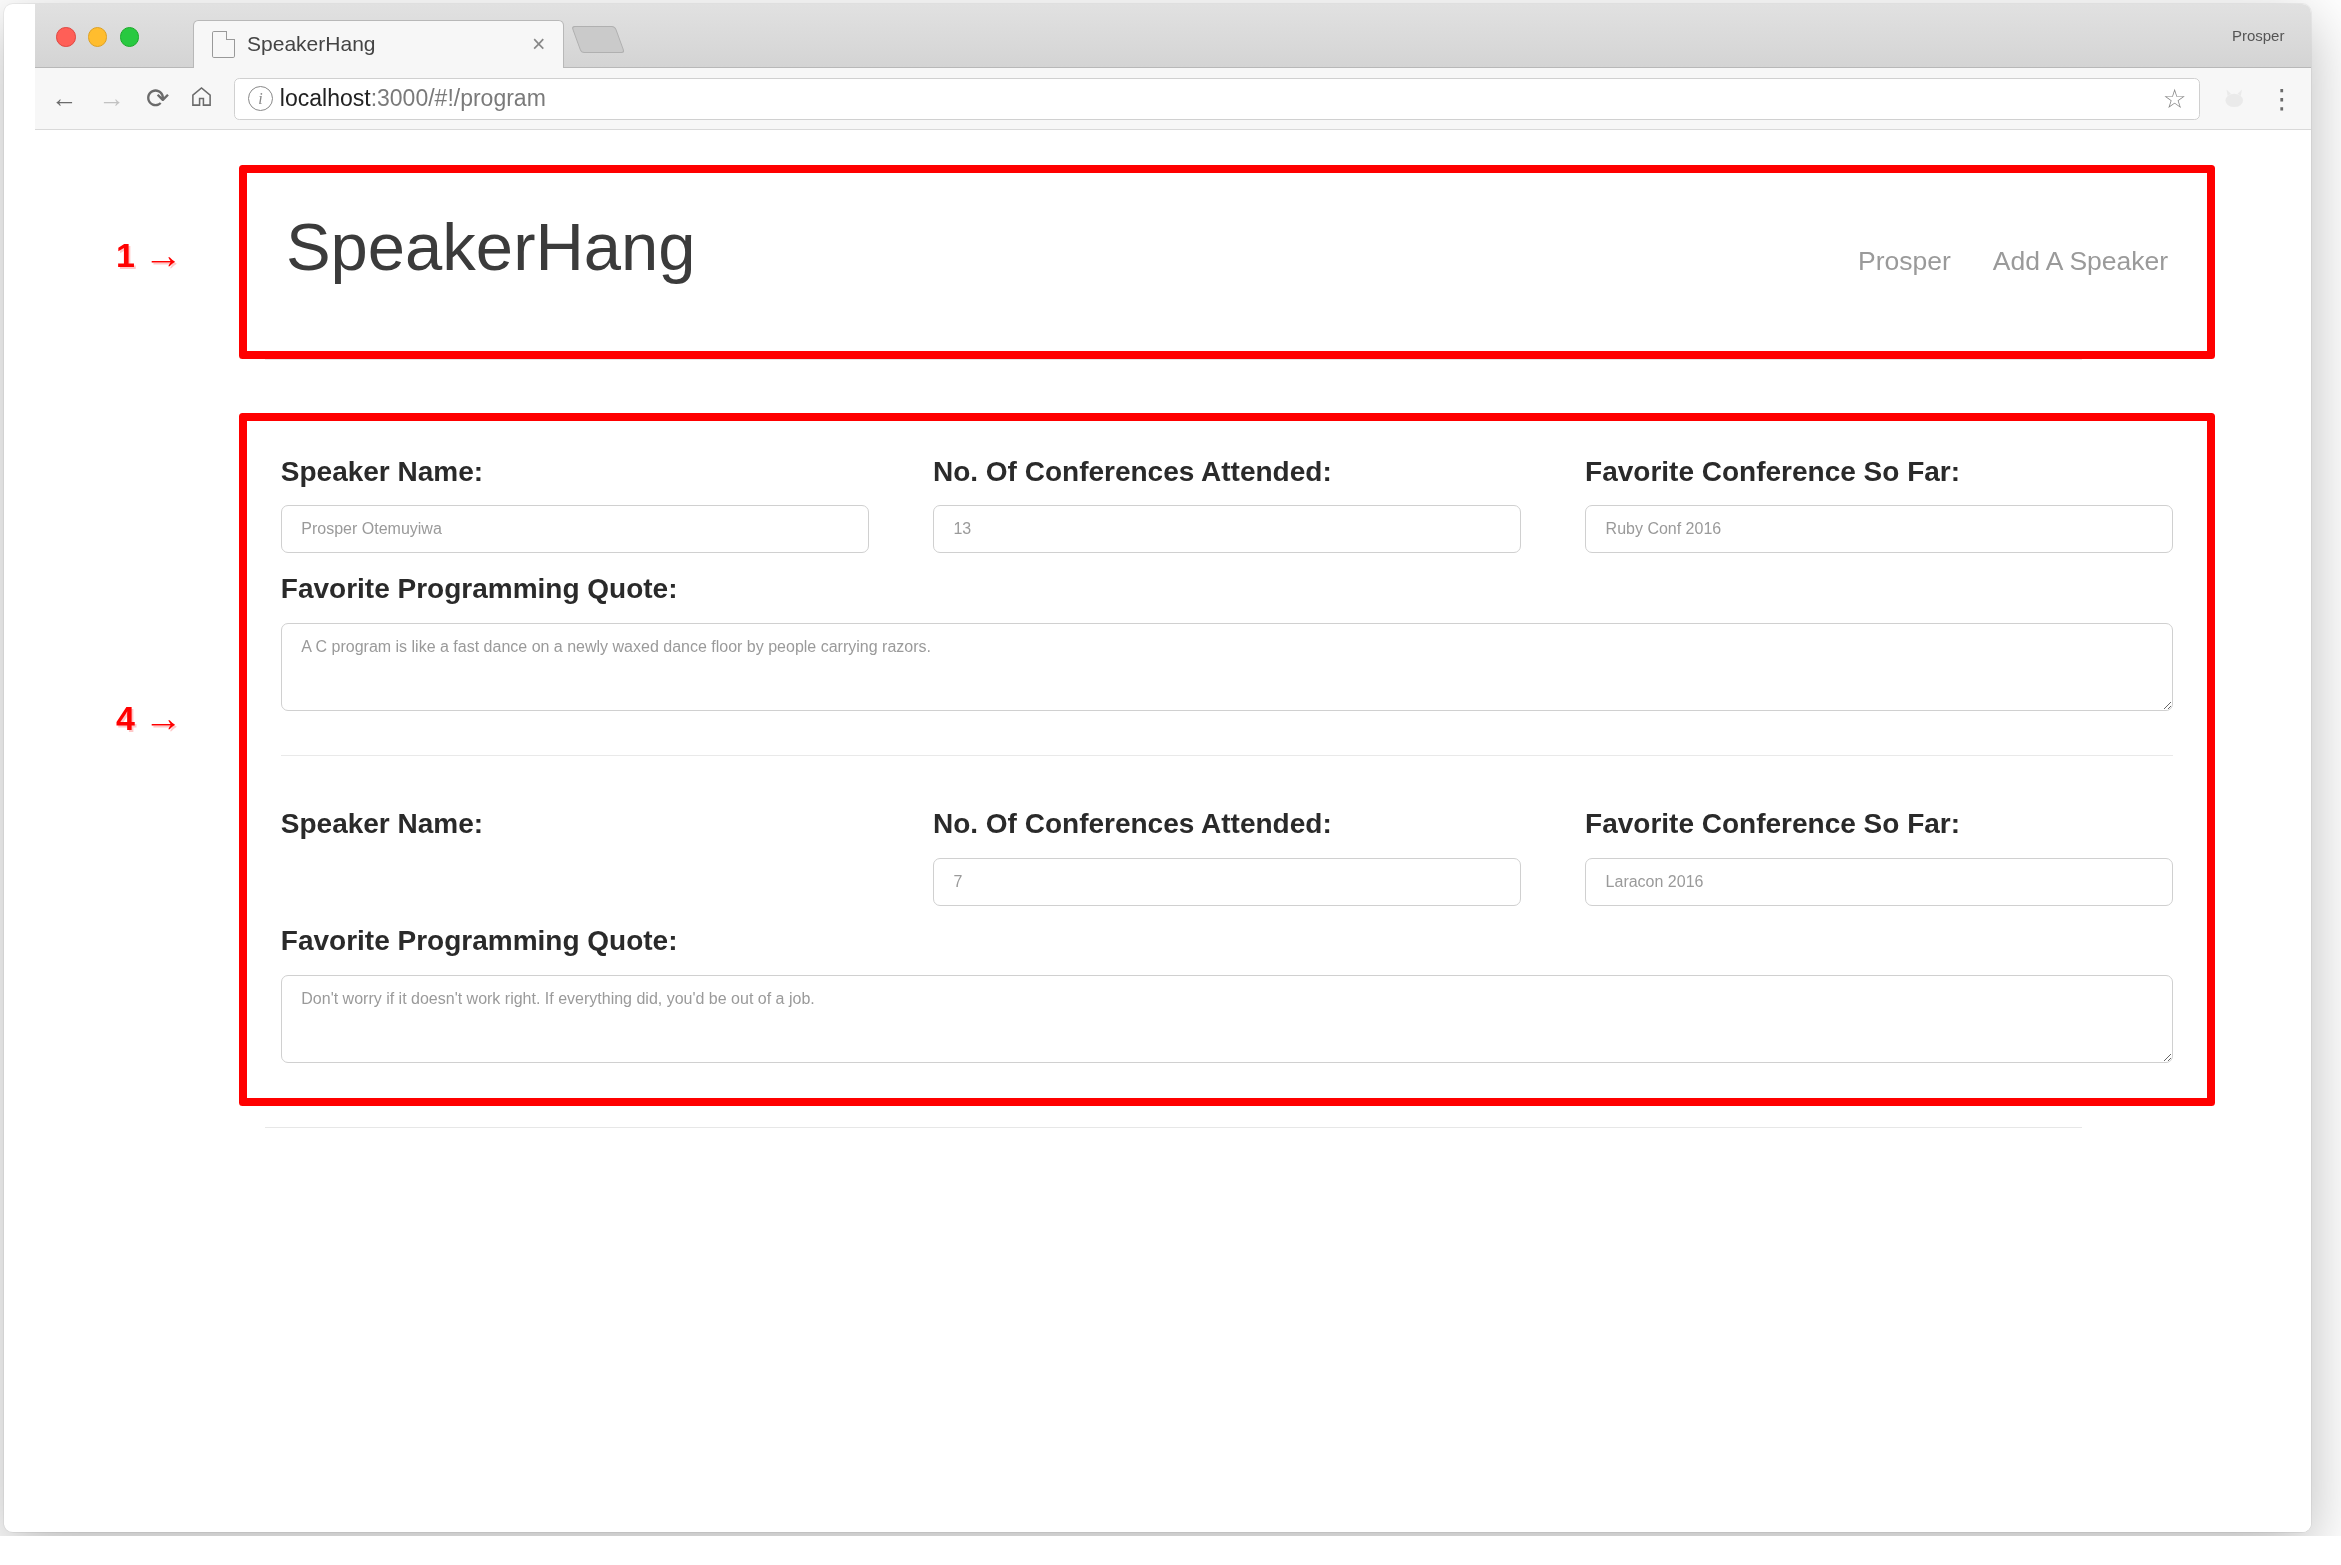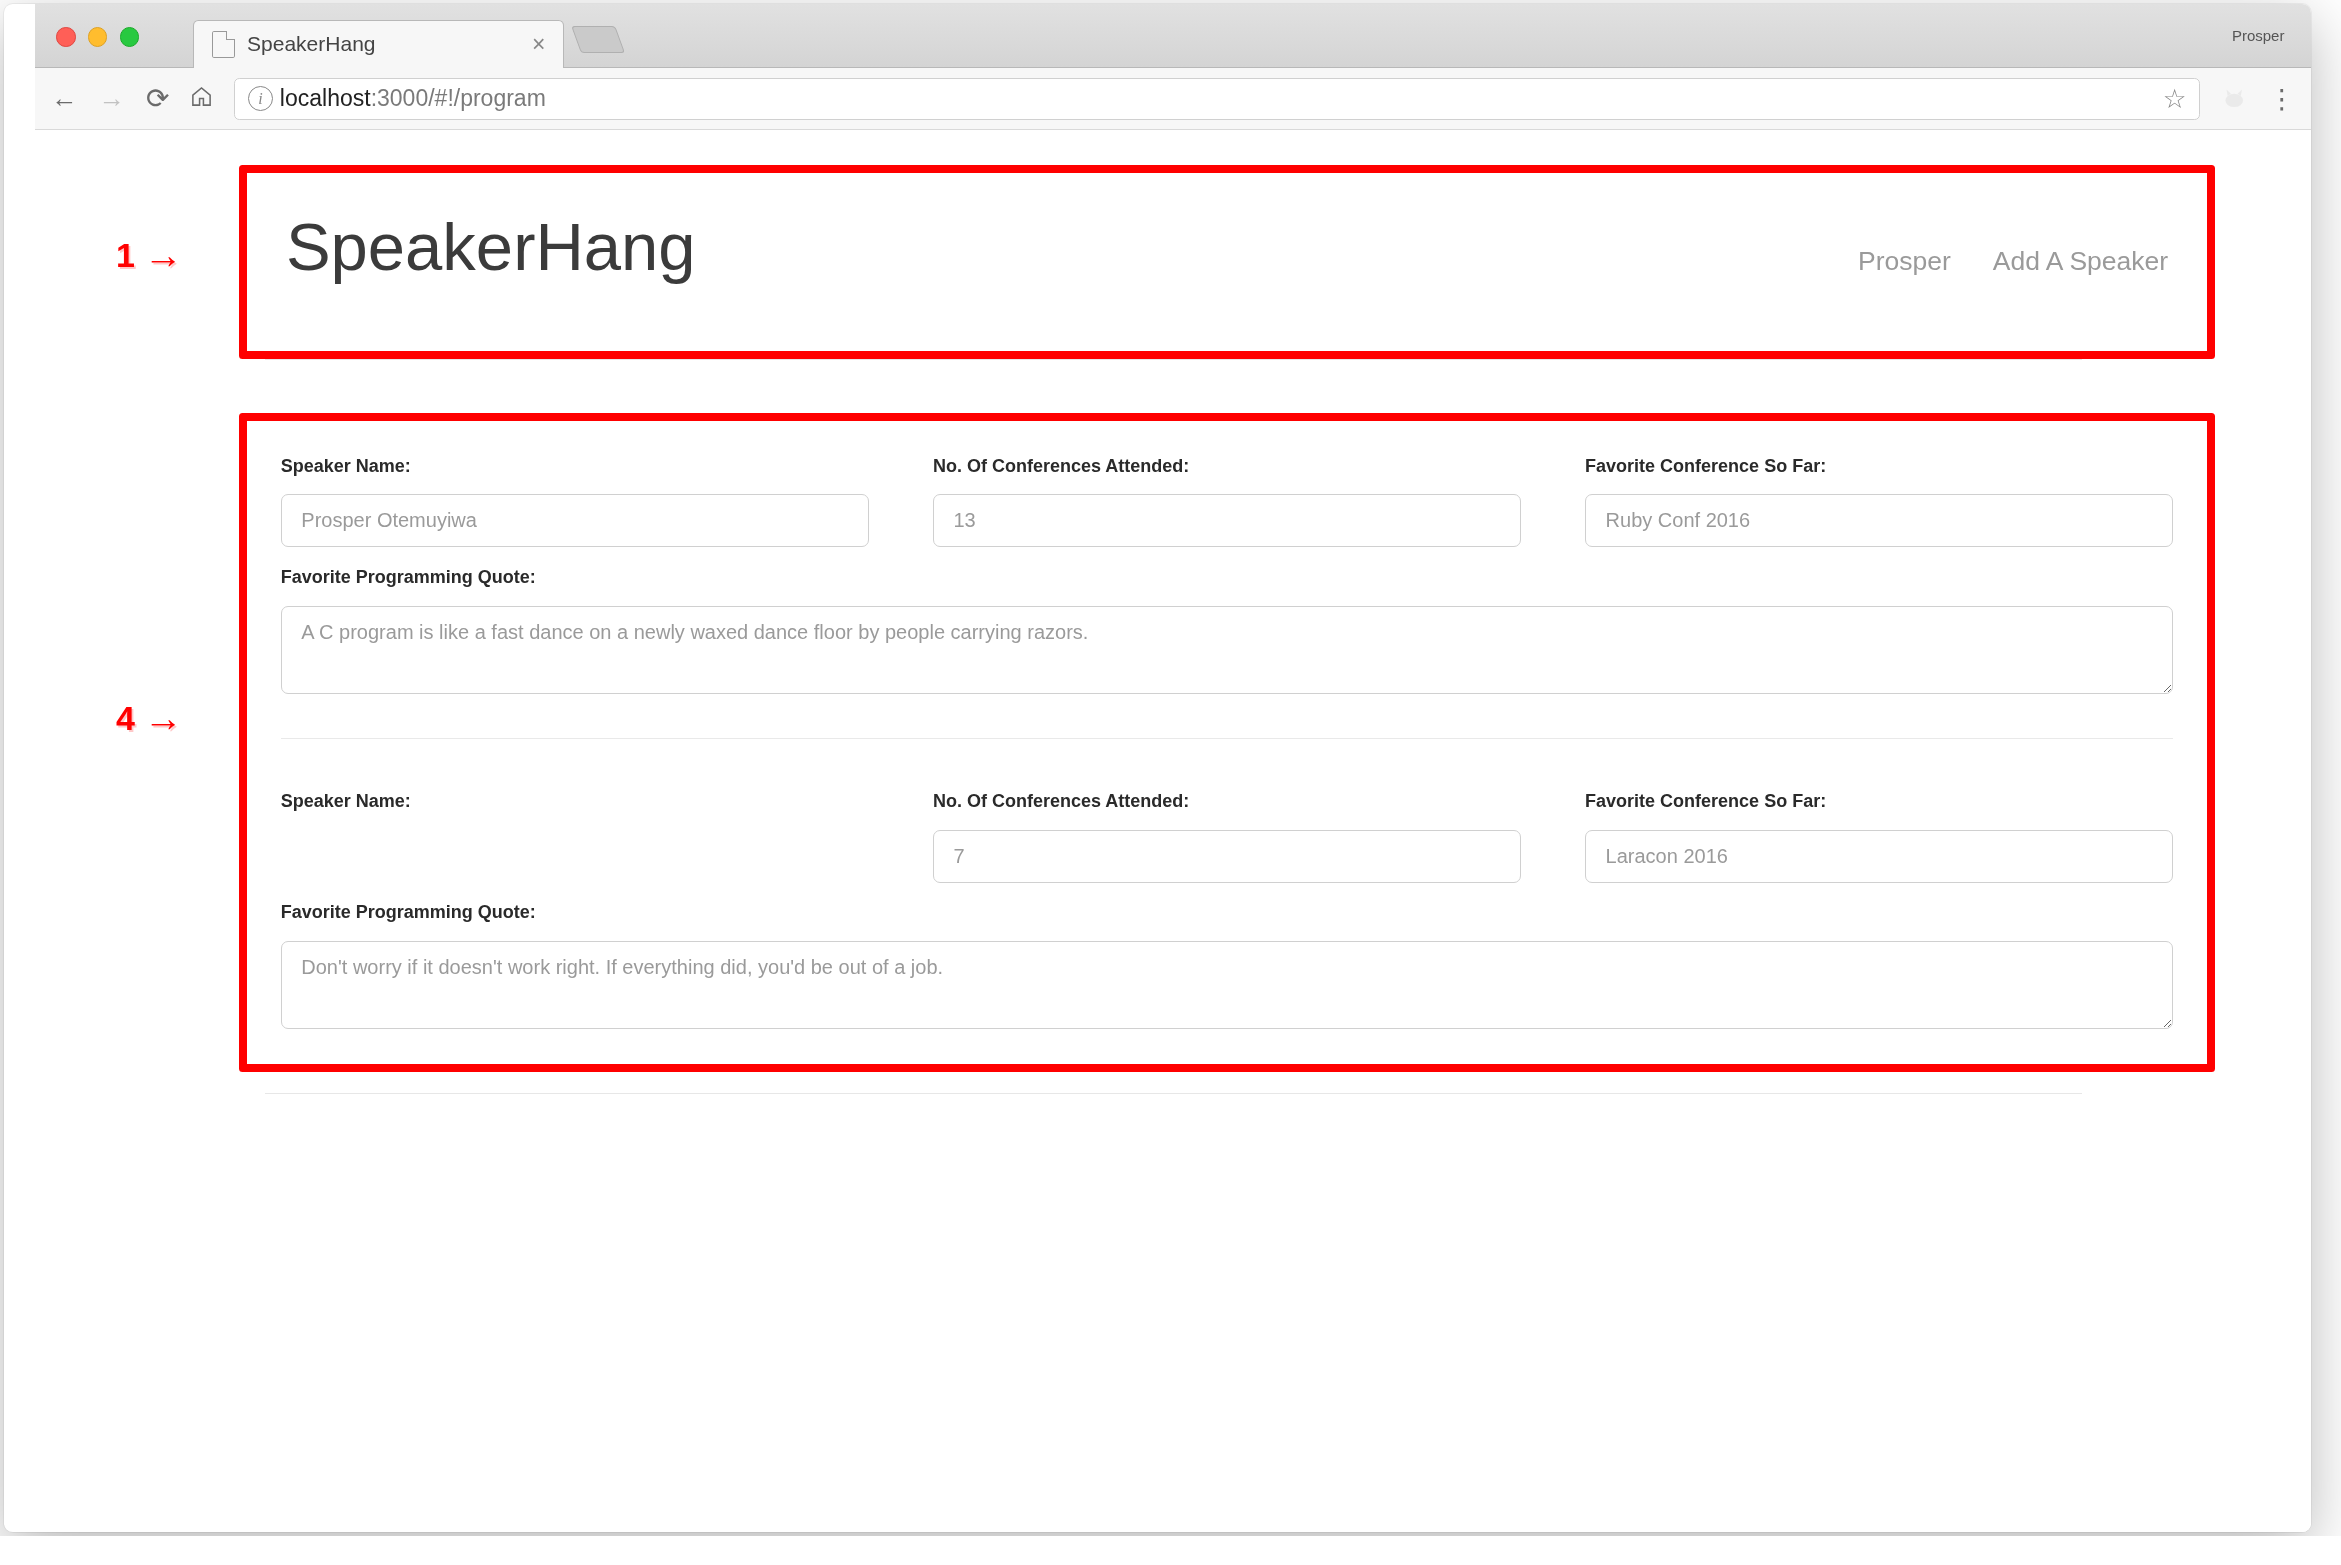--- a/index.html
+++ b/index.html
@@ -210,30 +210,30 @@
     .speaker-card {
       padding: 35px 8.8px 8.8px 8.8px;
     }
     .field-row {
       display: flex;
       gap: 64px;
       margin-bottom: 19.5px;
     }
     .form-group { flex: 1; display: flex; flex-direction: column; }
     .form-group label {
-      font-size: 18px;
+      font-size: 28px;
       font-weight: 700;
       color: #2a2a2a;
       margin-bottom: 17.7px;
     }
     .form-control {
       width: 100%;
       border: 0.9px solid #d0d0d0;
       border-radius: 7px;
-      font-size: 20px;
+      font-size: 16px;
       color: #9a9a9a;
       padding: 14px 19.5px;
       font-family: inherit;
       background: #fff;
     }
     textarea.form-control {
       resize: both;
       height: 88px;
     }
     .card-hr {

